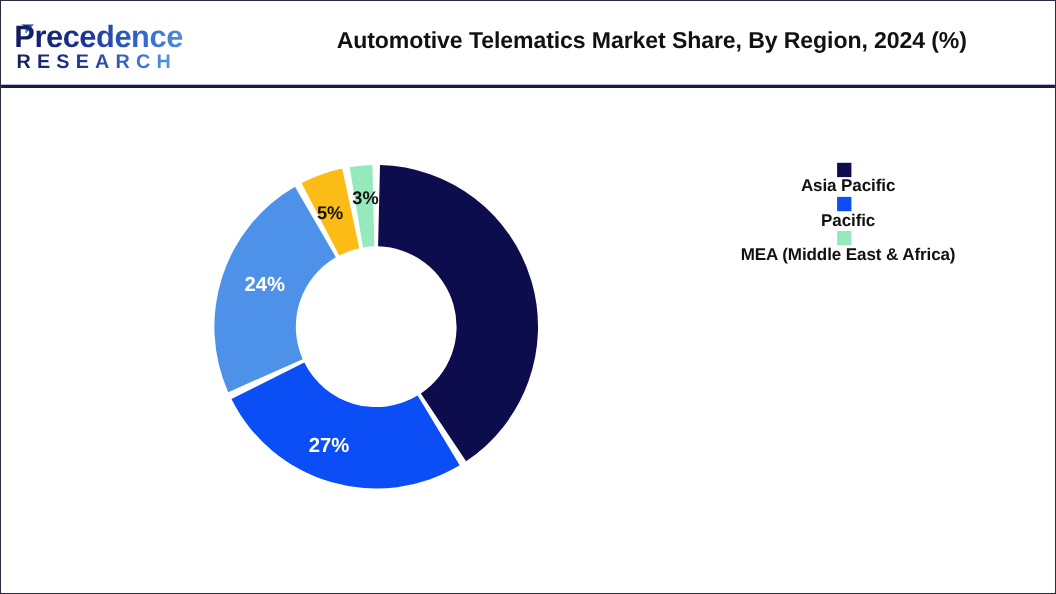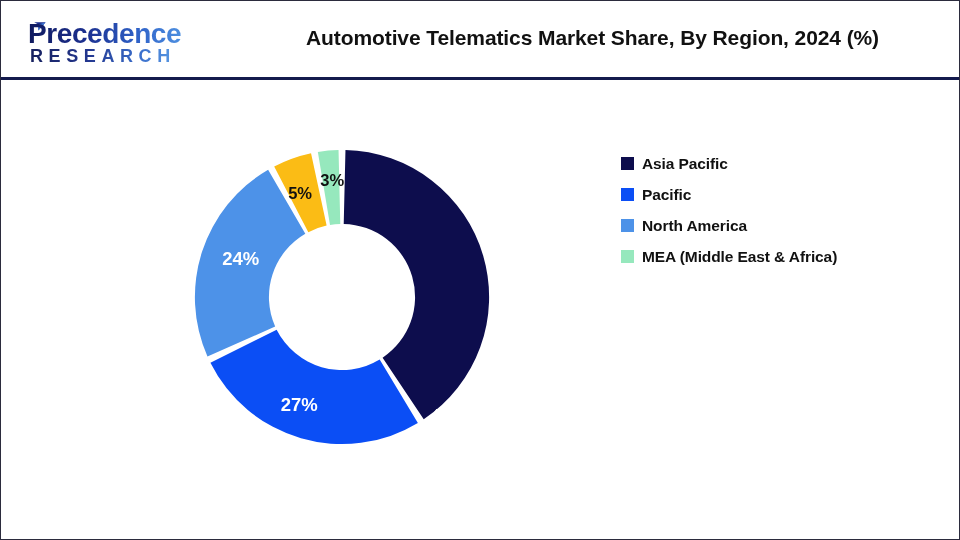--- a/index.html
+++ b/index.html
@@ -38,21 +38,20 @@
     background: #141b4d;
   }
 
   
   #logo {
     position: absolute;
     left: 12px;
     top: 18px;
     width: 150px;
     height: 46px;
-    margin-left: 15px;
   }
   #logo-word {
     position: absolute;
     left: 0;
     top: 0;
     font-size: 28px;
     font-weight: 700;
     letter-spacing: -0.4px;
     line-height: 30px;
     background: linear-gradient(90deg, #101a5e 0%, #1b2f8f 38%, #2f62c8 72%, #4d8fe0 100%);
@@ -130,20 +129,21 @@
   #legend {
     position: absolute;
     left: 620px;
     top: 68px;
     width: 300px;
   }
   .legend-row {
     display: flex;
     align-items: center;
     height: 31px;
+    flex-direction: column;
   }
   .legend-swatch {
     width: 13px;
     height: 13px;
     flex: 0 0 13px;
     margin-right: 8px;
   }
   .legend-text {
     font-size: 15.5px;
     font-weight: 700;
@@ -196,24 +196,20 @@
     <div id="legend">
       <div class="legend-row">
         <span class="legend-swatch" style="background: rgb(13, 13, 77);"></span>
         <span class="legend-text">Asia Pacific</span>
       </div>
       <div class="legend-row">
         <span class="legend-swatch" style="background: rgb(11, 78, 245);"></span>
         <span class="legend-text">Pacific</span>
       </div>
       <div class="legend-row">
-        <span class="legend-swatch" style="background: rgb(77, 146, 232);"></span>
-        <span class="legend-text">North America</span>
-      </div>
-      <div class="legend-row">
         <span class="legend-swatch" style="background: rgb(150, 232, 189);"></span>
         <span class="legend-text">MEA (Middle East &amp; Africa)</span>
       </div>
     </div>
 
   </div>
 
 </div>
 
 </body></html>

